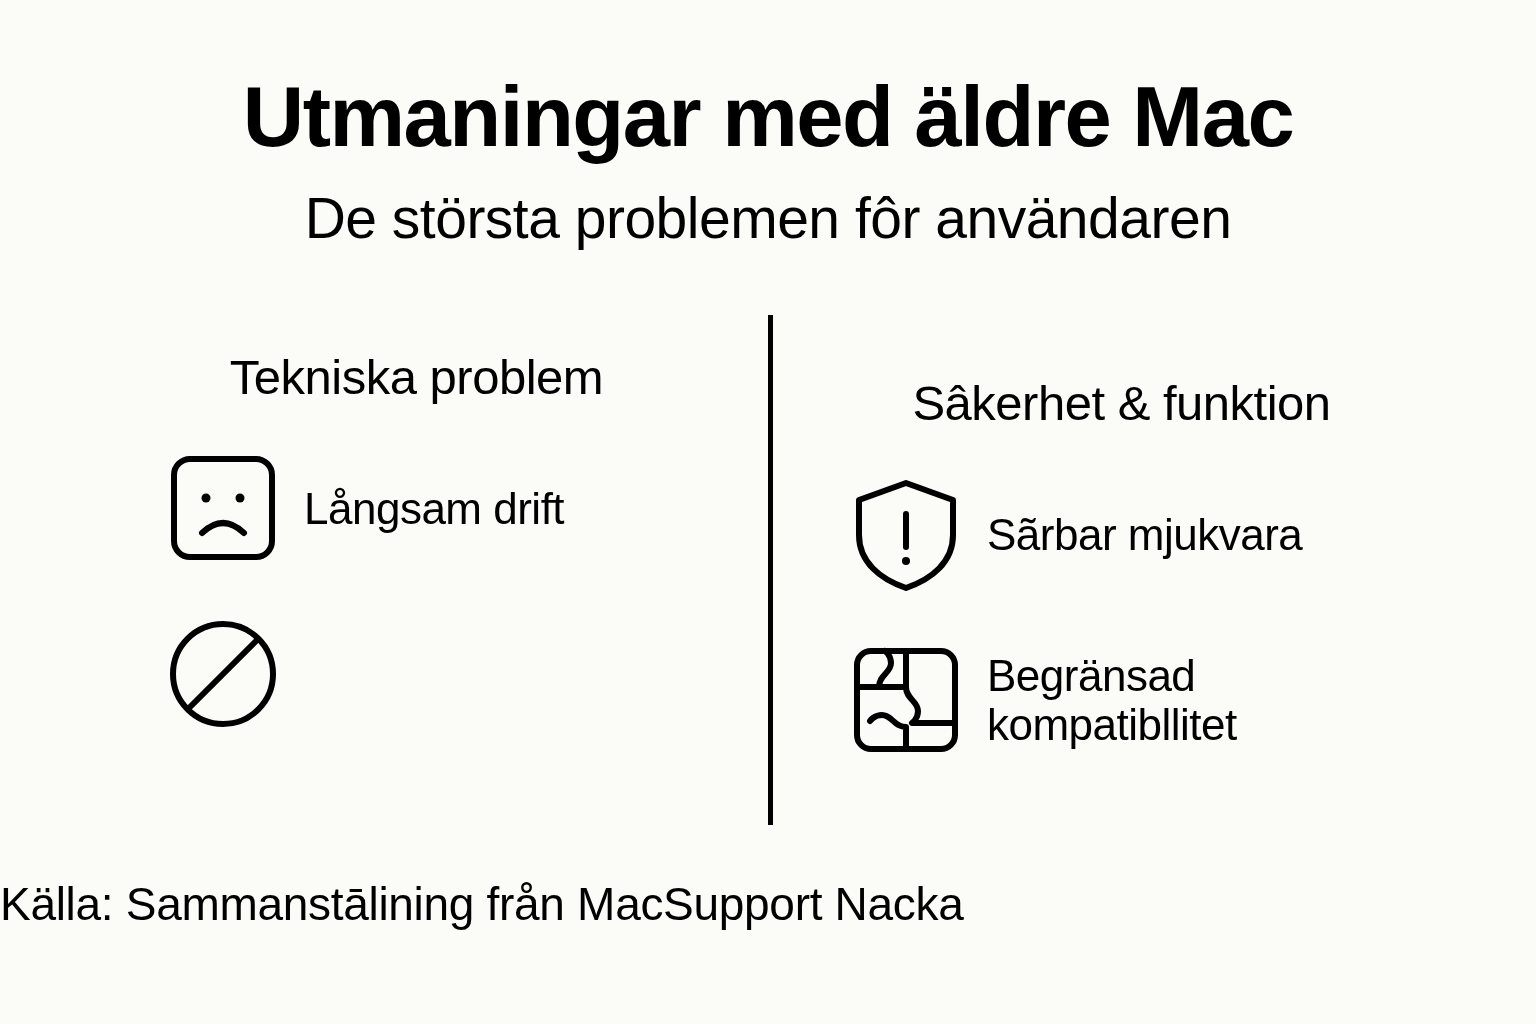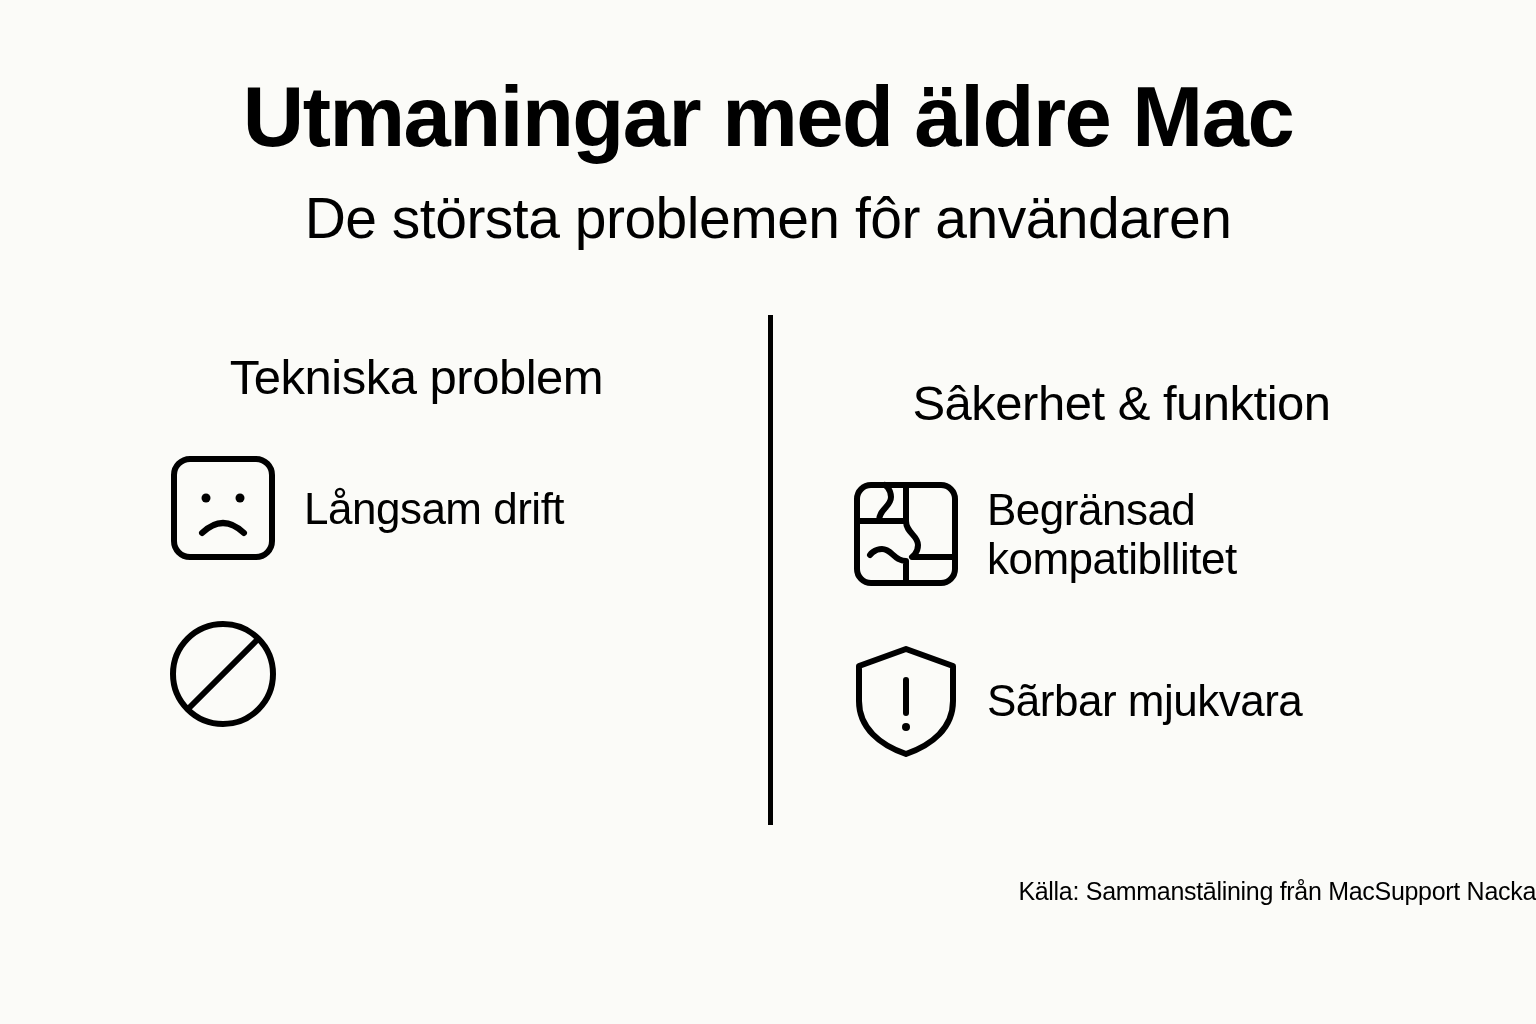--- a/index.html
+++ b/index.html
@@ -94,22 +94,22 @@
     align-items: center;
     justify-content: center;
   }
   .item-label {
     font-size: 44px;
     line-height: 1.12;
     letter-spacing: -0.5px;
     margin-left: 16px;
   }
   .source {
-    text-align: right;
-    font-size: 25px;
+    text-align: left;
+    font-size: 46px;
     margin-top: 52px;
     letter-spacing: -0.3px;
   }
 </style>
 </head>
 <body>
 
 <div class="poster">
 
   <div class="header">
@@ -145,40 +145,40 @@
         </span>
       </div>
     </div>
 
     <div class="col col-right">
       <div class="col-head">Sâkerhet &amp; funktion</div>
 
       <div class="item">
         <span class="icon">
           <svg width="130" height="130" viewBox="0 0 130 130" fill="none" stroke="#000" stroke-width="6" stroke-linecap="round" stroke-linejoin="round">
+            <path d="M65 14 L112 31 V66 C112 93 91 110 65 119 C39 110 18 93 18 66 V31 Z"></path>
+            <line x1="65" y1="45" x2="65" y2="78"></line>
+            <circle cx="65" cy="92" r="4" fill="#000" stroke="none"></circle>
+          </svg>
+        </span>
+        <span class="item-label">Sãrbar mjukvara</span>
+      </div>
+
+      <div class="item">
+        <span class="icon">
+          <svg width="130" height="130" viewBox="0 0 130 130" fill="none" stroke="#000" stroke-width="6" stroke-linecap="round" stroke-linejoin="round">
             <rect x="16" y="16" width="98" height="98" rx="14" ry="14"></rect>
             <path d="M16 52 H38 C38 40 50 38 50 28 C50 20 44 16 44 16"></path>
             <path d="M65 114 V92 C53 92 51 80 41 80 C33 80 29 86 29 86"></path>
             <path d="M65 52 C65 64 77 66 77 76 C77 84 71 88 71 88 H114"></path>
             <path d="M65 52 H38"></path>
             <path d="M65 52 V16"></path>
           </svg>
         </span>
         <span class="item-label">Begränsad kompatibllitet</span>
-      </div>
-
-      <div class="item">
-        <span class="icon">
-          <svg width="130" height="130" viewBox="0 0 130 130" fill="none" stroke="#000" stroke-width="6" stroke-linecap="round" stroke-linejoin="round">
-            <path d="M65 14 L112 31 V66 C112 93 91 110 65 119 C39 110 18 93 18 66 V31 Z"></path>
-            <line x1="65" y1="45" x2="65" y2="78"></line>
-            <circle cx="65" cy="92" r="4" fill="#000" stroke="none"></circle>
-          </svg>
-        </span>
-        <span class="item-label">Sãrbar mjukvara</span>
       </div>
     </div>
 
   </div>
 
   <div class="rule rule-bottom"></div>
 
   <div class="source">Källa: Sammanstālining från MacSupport Nacka</div>
 
 </div>

